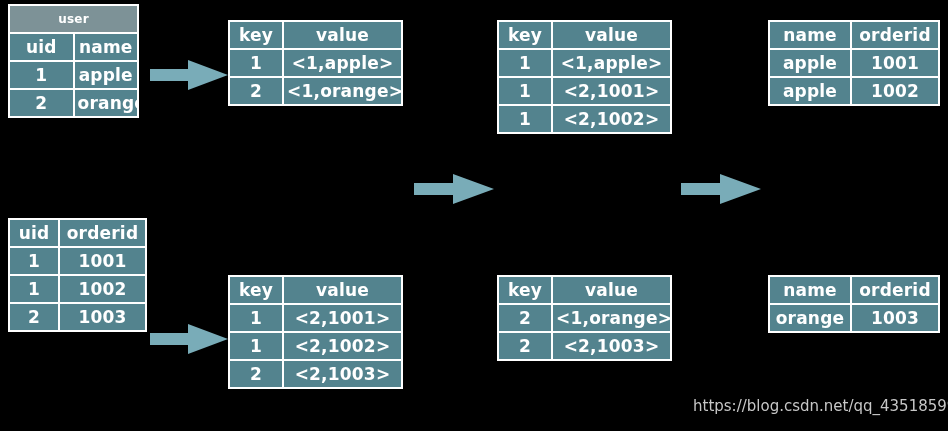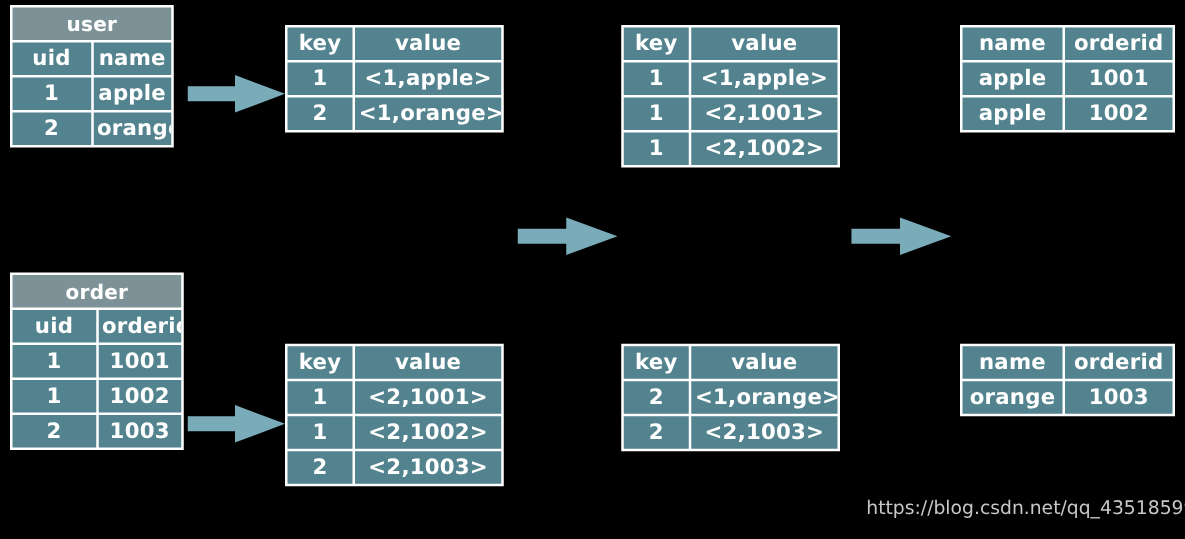--- a/index.html
+++ b/index.html
@@ -41,21 +41,21 @@
     font-size: 17px;
     letter-spacing: 0.2px;
     padding: 2px 3px;
     height: 26px;
     box-sizing: border-box;
     white-space: nowrap;
     overflow: hidden;
   }
   .tbl td.title {
     background: #7d9297;
-    font-size: 16px;
+    font-size: 12px;
   }
 
   
   .arrow {
     position: absolute;
   }
 
   
   .watermark {
     position: absolute;
@@ -89,23 +89,20 @@
         <td>2</td>
         <td>orange</td>
       </tr>
     </tbody>
       </table>
   </div>
 
   <div class="tbl" style="left:8px; top:218px; width:139px;">
     <table>
       <tbody>
-          <tr>
-        <td class="title" colspan="2">order</td>
-      </tr>
       <tr>
         <td style="width:48px;">uid</td>
         <td>orderid</td>
       </tr>
       <tr>
         <td>1</td>
         <td>1001</td>
       </tr>
       <tr>
         <td>1</td>

